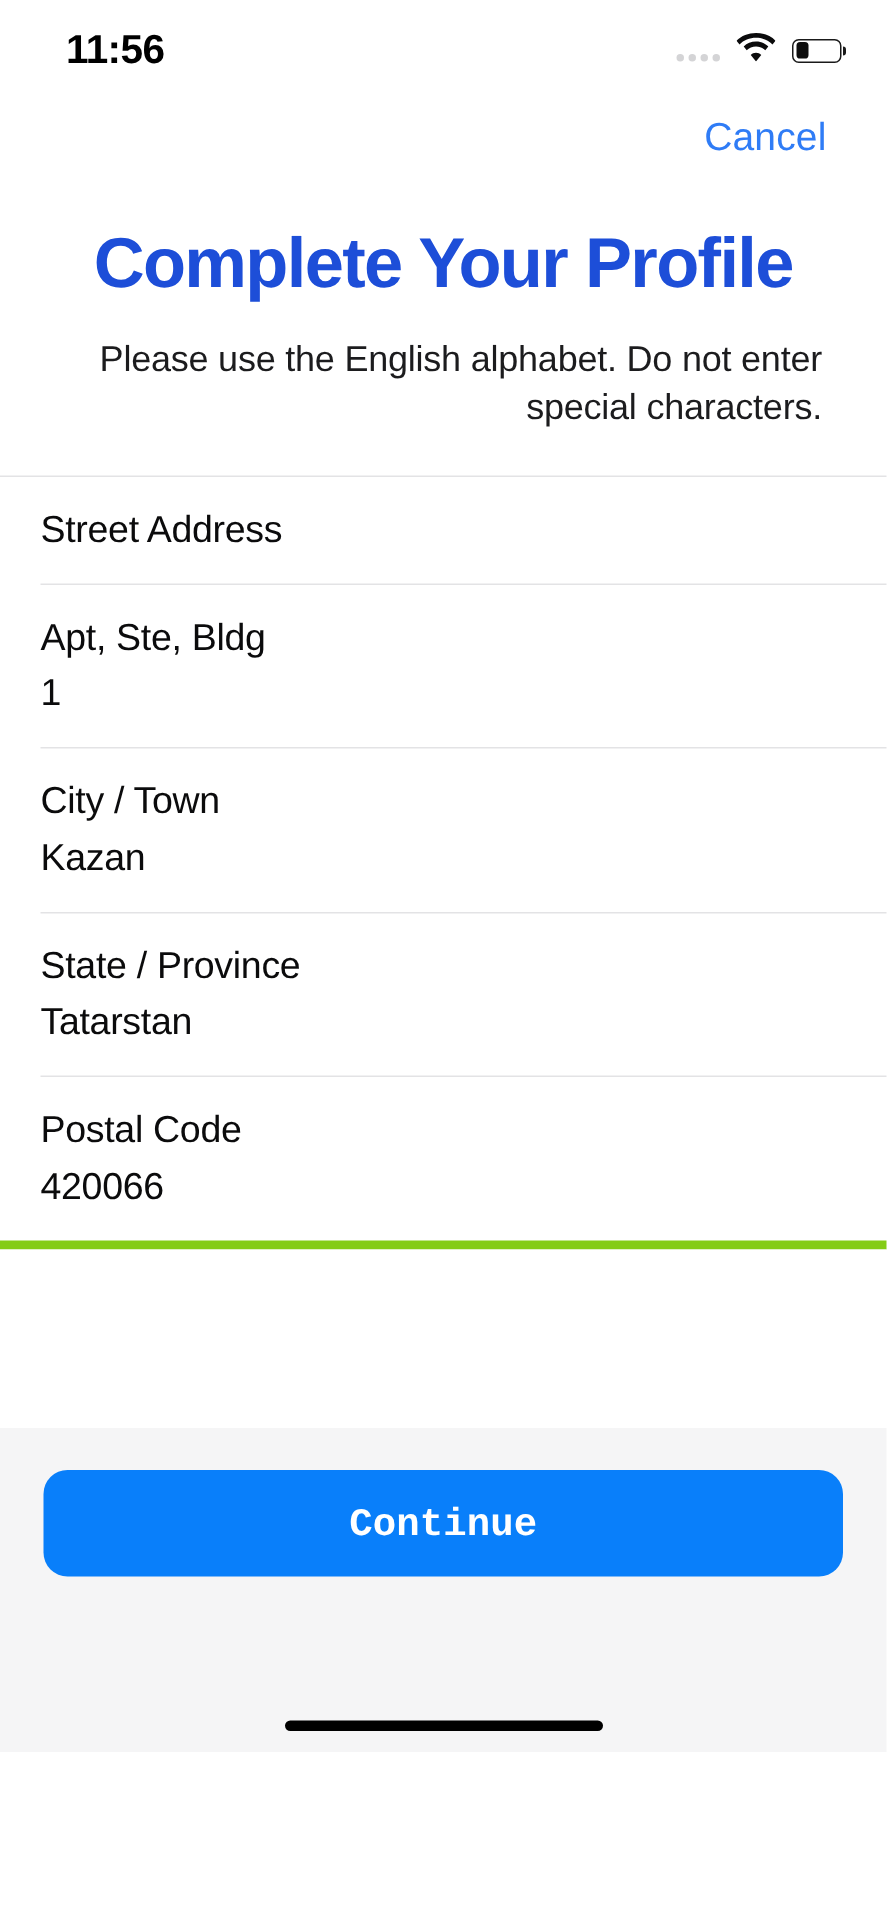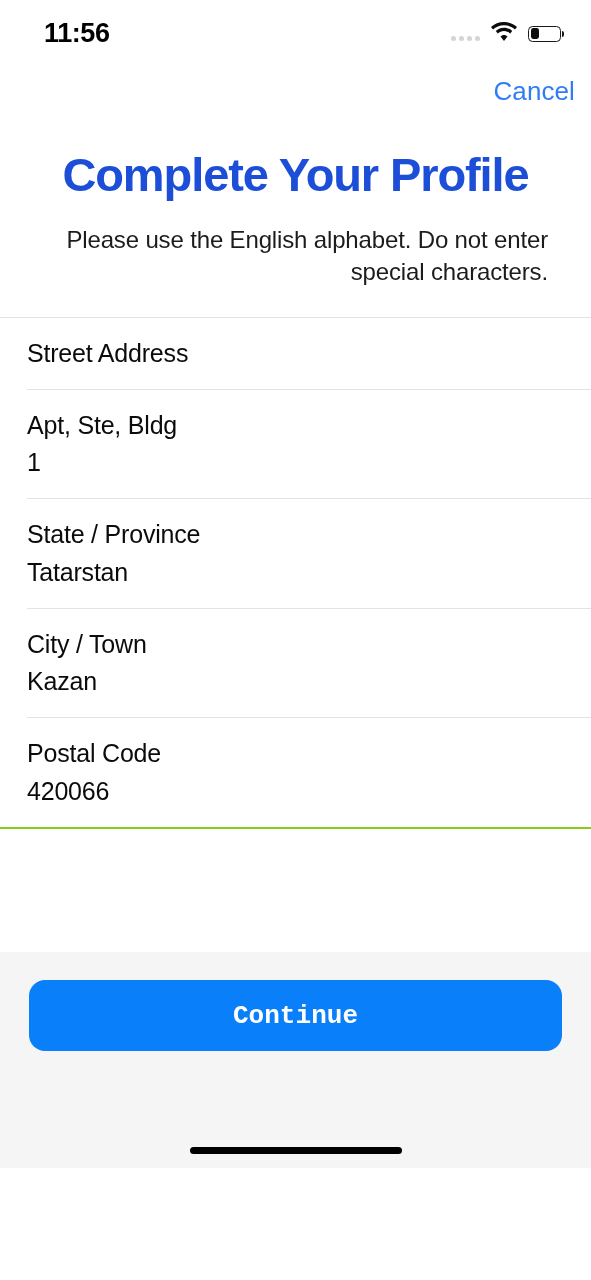--- a/index.html
+++ b/index.html
@@ -89,21 +89,21 @@
     background: #0d0d0d;
     border-radius: 2.4px;
   }
 
   
   .nav-bar {
     flex: 0 0 58px;
     display: flex;
     align-items: center;
     justify-content: flex-end;
-    padding-right: 16px;
+    padding-right: 40px;
     box-sizing: border-box;
   }
   .cancel-button {
     font-size: 26px;
     color: #2f7cf6;
     background: none;
     border: none;
     padding: 0;
     font-family: inherit;
     cursor: pointer;
@@ -131,21 +131,21 @@
     color: #1c1c1e;
     text-align: right;
     line-height: 1.33;
     letter-spacing: -0.15px;
   }
 
   
   .form-list {
     margin-top: 29px;
     border-top: 1px solid #e3e3e5;
-    border-bottom: 2px solid #84cc16;
+    border-bottom: 6px solid #84cc16;
   }
   .form-field {
     padding: 19px 27px 19px 27px;
     box-sizing: border-box;
     cursor: text;
   }
   .form-field + .form-field {
     border-top: 1px solid #e3e3e5;
     margin-left: 27px;
     padding-left: 0;
@@ -243,27 +243,27 @@
     <div class="form-field">
       <span class="field-label">Street Address</span>
     </div>
 
     <div class="form-field">
       <span class="field-label">Apt, Ste, Bldg</span>
       <span class="field-value">1</span>
     </div>
 
     <div class="form-field">
+      <span class="field-label">City / Town</span>
+      <span class="field-value">Kazan</span>
+    </div>
+
+    <div class="form-field">
       <span class="field-label">State / Province</span>
       <span class="field-value">Tatarstan</span>
-    </div>
-
-    <div class="form-field">
-      <span class="field-label">City / Town</span>
-      <span class="field-value">Kazan</span>
     </div>
 
     <div class="form-field">
       <span class="field-label">Postal Code</span>
       <span class="field-value">420066</span>
     </div>
 
   </div>
 
   <div class="spacer"></div>

